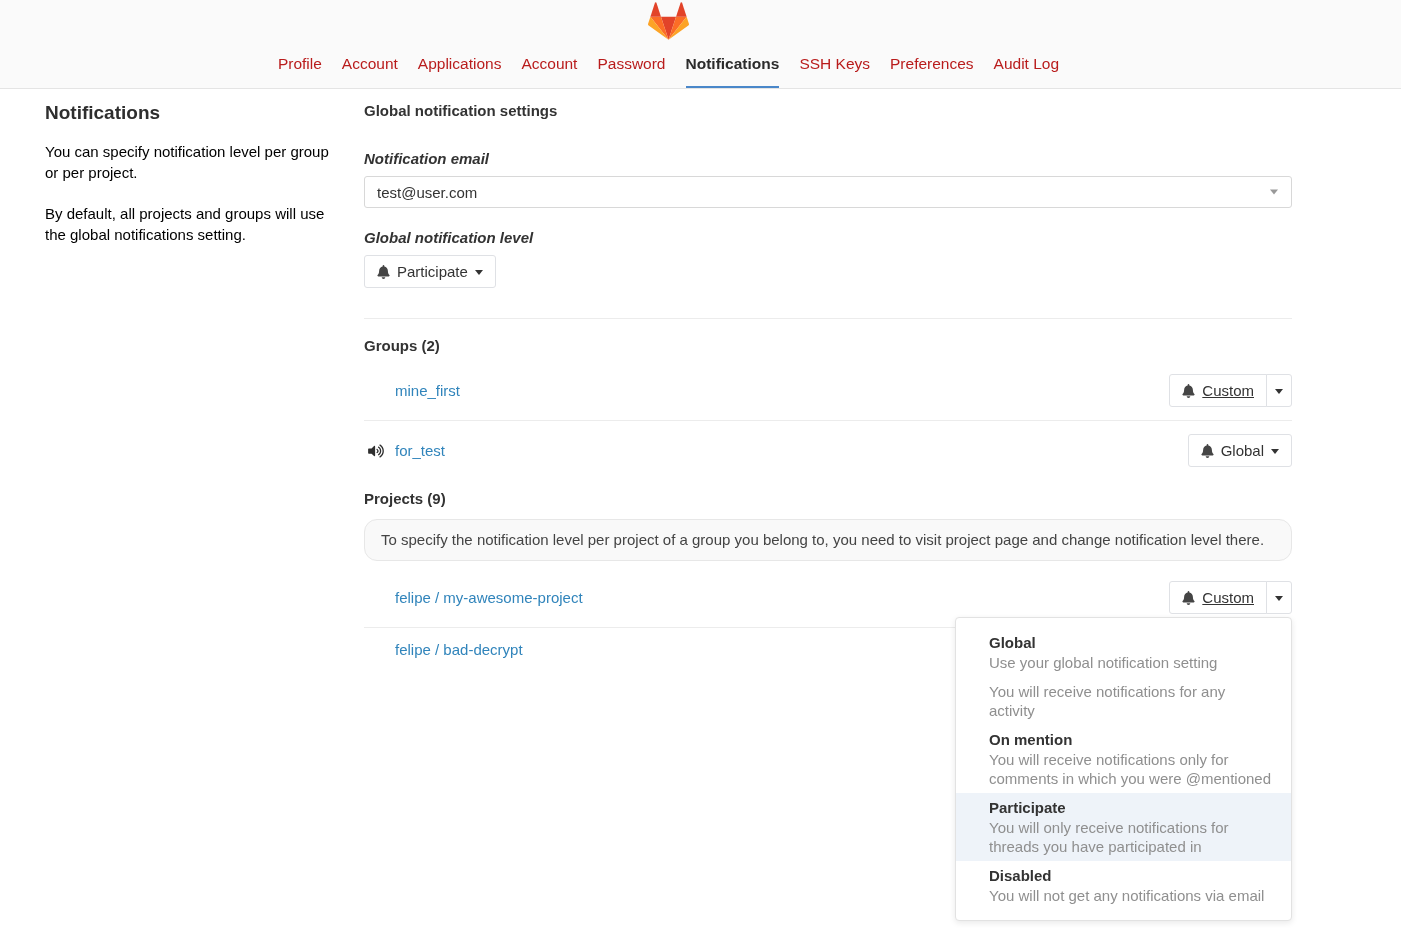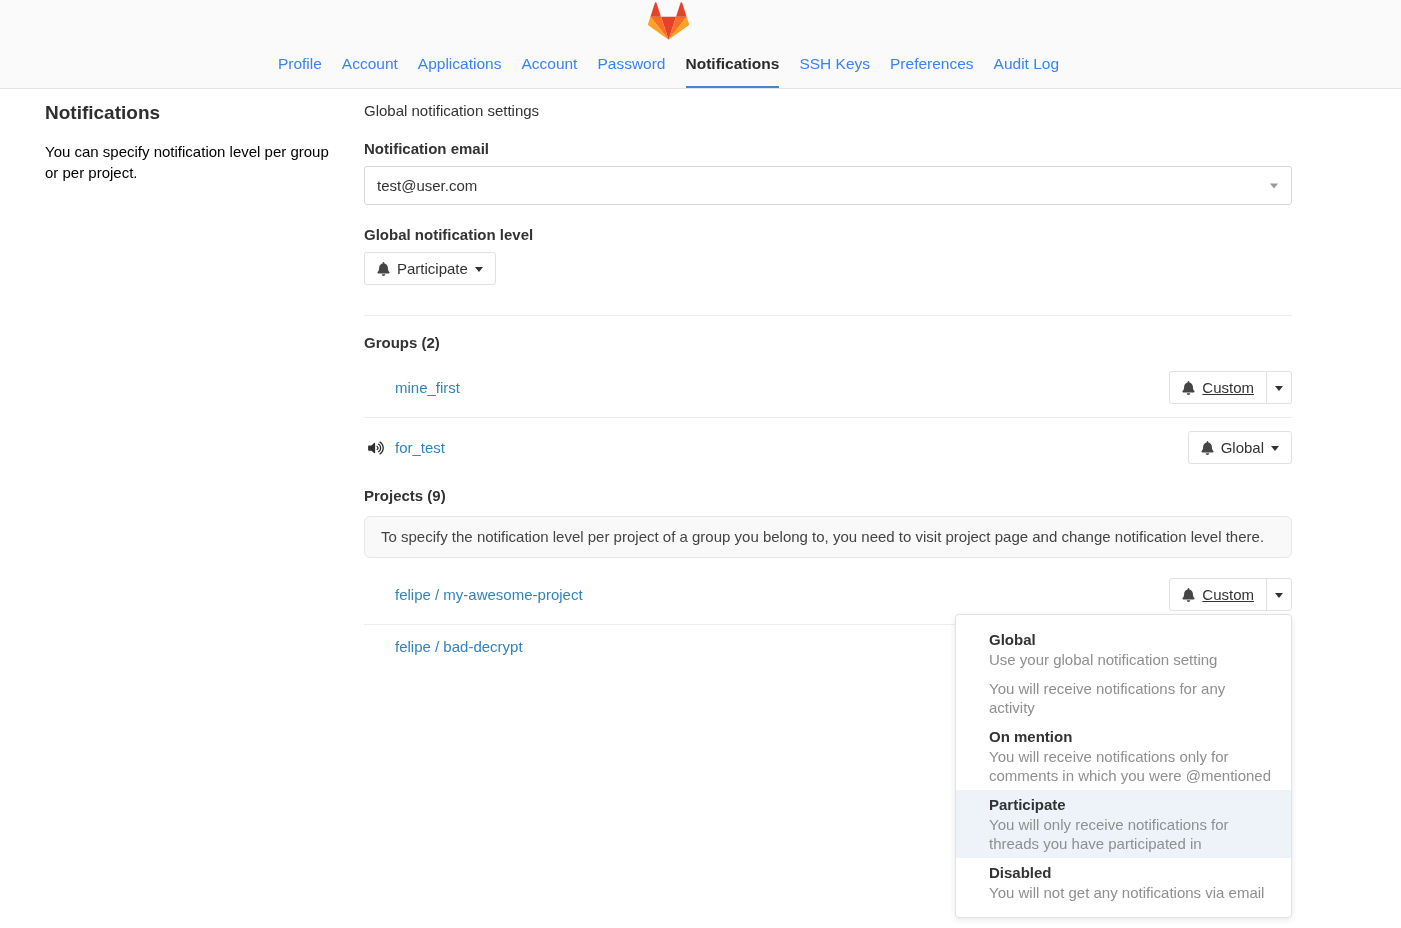--- a/index.html
+++ b/index.html
@@ -23,21 +23,21 @@
     margin-left: 45px;
     display: flex;
     flex-direction: column;
     align-items: center;
   }
   .logo { margin-top: 2px; height: 38px; }
   .logo svg { width: 41px; height: 38px; display: block; }
   .tabs { display: flex; }
   .tab {
     font-size: 15.5px;
-    color: #3b82f6;
+    color: #b91c1c;
     padding: 15px 0 13px;
     margin: 0 10px;
     border-bottom: 2px solid transparent;
     cursor: pointer;
     white-space: nowrap;
   }
   .tab.active {
     color: #2b2b2b;
     font-weight: 700;
     border-bottom-color: #4a87c9;
@@ -59,25 +59,25 @@
   }
   .sidebar p {
     font-size: 15px;
     line-height: 21px;
     color: #000000;
     margin-bottom: 20px;
   }
   .main { flex: 1; min-width: 0; }
 
   
-  .section-title { font-size: 15px; font-weight: 400; margin-bottom: 21px; }
-  .form-label { font-size: 15px; font-weight: 700; margin-bottom: 9px; }
+  .section-title { font-size: 15px; font-weight: 700; margin-bottom: 31px; }
+  .form-label { font-size: 15px; font-weight: 700; margin-bottom: 9px; font-style: italic; }
   .select {
     position: relative;
-    height: 39px;
+    height: 32px;
     border: 1px solid #d8d8d8;
     border-radius: 3px;
     background: #fff;
     display: flex;
     align-items: center;
     padding: 0 12px;
     margin-bottom: 21px;
     cursor: pointer;
   }
   .select-caret {
@@ -139,21 +139,21 @@
     padding-left: 4px;
   }
   .row-icon svg { width: 16px; height: 14px; fill: #2e2e2e; }
   .item-link { color: #3084bb; font-size: 15px; }
   .row-actions { margin-left: auto; position: relative; }
 
   .projects-title { margin-top: 10px; margin-bottom: 12px; }
   .well {
     background: #f9f9f9;
     border: 1px solid #e7e7e7;
-    border-radius: 6px;
+    border-radius: 13px;
     padding: 10px 16px;
     font-size: 15px;
     line-height: 20px;
     color: #444;
     margin-bottom: 7px;
   }
 
   
   .dropdown-menu {
     position: absolute;
@@ -200,20 +200,21 @@
       <a class="tab">Audit Log</a>
     </nav>
   </div>
 </header>
 
 <div class="container">
 
   <aside class="sidebar">
     <h2>Notifications</h2>
     <p>You can specify notification level per group or per project.</p>
+    <p>By default, all projects and groups will use the global notifications setting.</p>
   </aside>
 
   <main class="main">
 
     <div class="section-title">Global notification settings</div>
 
     <div class="form-label">Notification email</div>
     <div class="select">
       <span>test@user.com</span>
       <span class="select-caret"></span>

